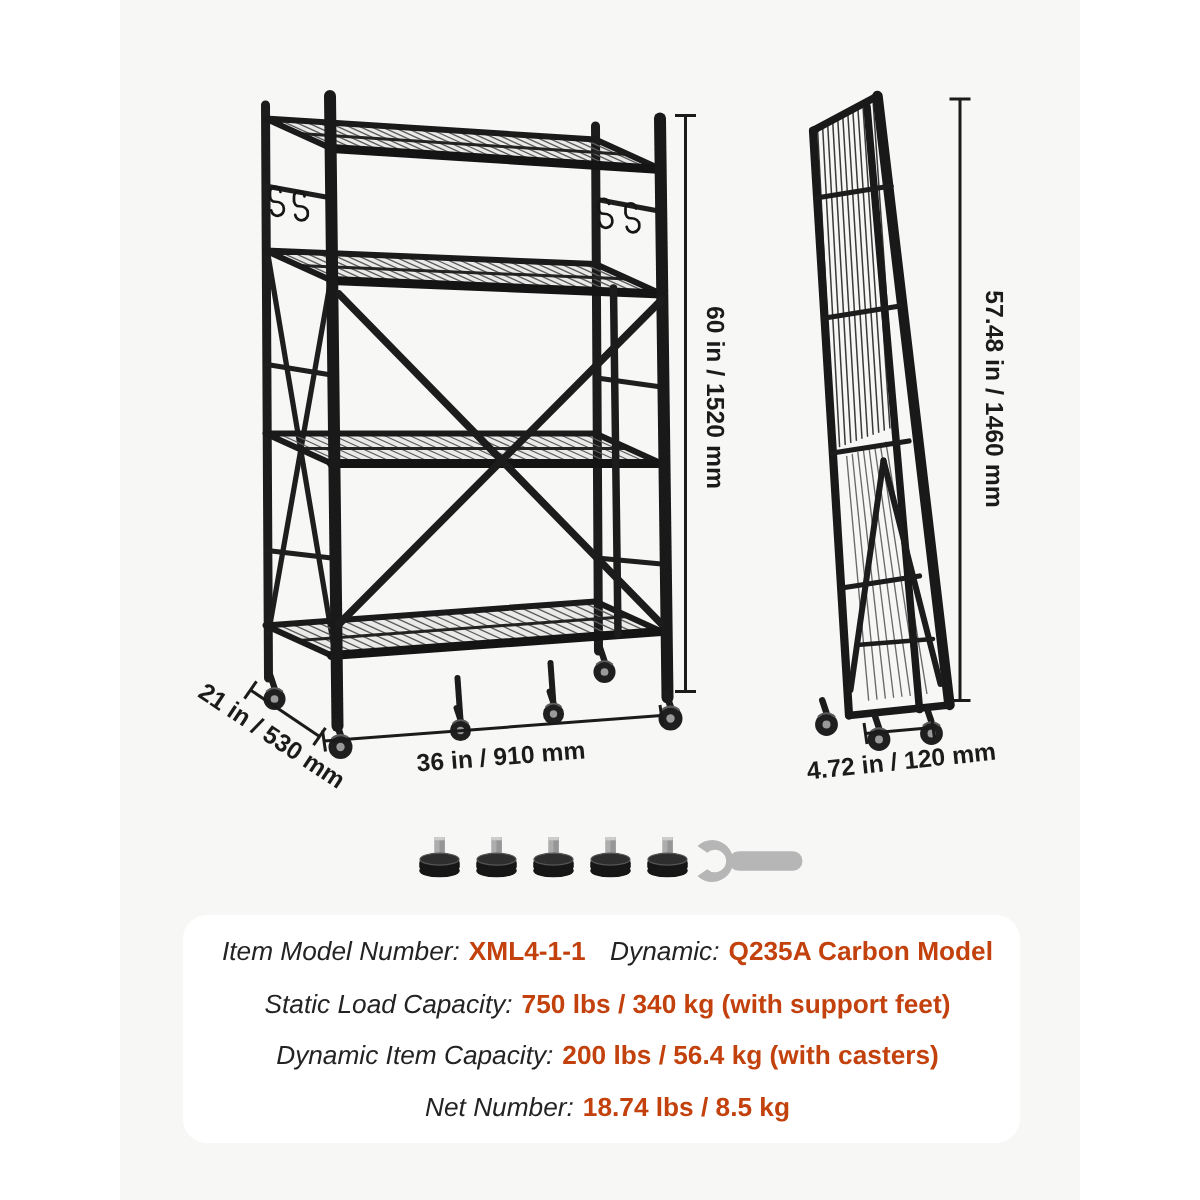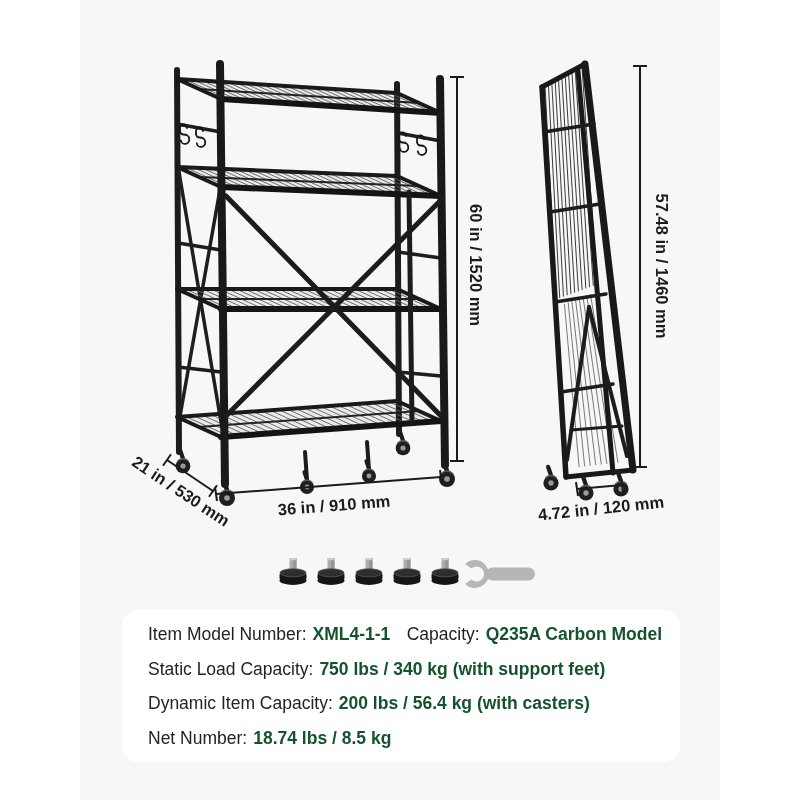--- a/index.html
+++ b/index.html
@@ -2,25 +2,25 @@
 <html><head>
 <meta charset="utf-8">
 <style>
   html,body{margin:0;padding:0;background:#ffffff;}
   body{width:800px;height:800px;position:relative;font-family:"Liberation Sans",sans-serif;overflow:hidden;}
   .stage{position:absolute;left:80px;top:0;width:640px;height:800px;background:#f7f7f5;}
   svg.diagram{position:absolute;left:0;top:0;width:800px;height:800px;}
   .dim-text{font-family:"Liberation Sans",sans-serif;font-size:16.5px;font-weight:600;fill:#1b1b1b;}
   .spec-panel{position:absolute;left:122px;top:610px;width:558px;height:152px;background:#ffffff;border-radius:16px;
     box-sizing:border-box;padding:13px 18px 13px 26px;display:flex;flex-direction:column;justify-content:space-between;}
-  .spec-row{display:flex;justify-content:flex-start;align-items:baseline;font-size:17.5px;color:#232323;line-height:22px;}
+  .spec-row{display:flex;justify-content:center;align-items:baseline;font-size:17.5px;color:#232323;line-height:22px;}
   .spec-row.two-col{justify-content:space-between;}
   .spec-item{white-space:nowrap;}
-  .spec-item .lbl{color:#232323;font-weight:400;}
-  .spec-item .val{color:#14532d;font-weight:700;margin-left:6px;margin-top:27px;}
+  .spec-item .lbl{color:#232323;font-weight:400;font-style:italic;}
+  .spec-item .val{color:#c2410c;font-weight:700;margin-left:6px;margin-top:27px;}
 </style>
 </head>
 <body>
 
 <div class="stage"></div>
 
 <svg class="diagram" id="diagram" viewBox="0 0 800 800">
   <defs>
     <g id="caster">
       <line x1="-3" y1="-17" x2="0" y2="-8" stroke="#1c1c1c" stroke-width="4.5" stroke-linecap="round"></line>
@@ -296,21 +296,21 @@
     <rect x="486" y="567.5" width="49" height="13" rx="6.5"></rect>
   </g>
 </svg>
 
 <div class="spec-panel">
   <div class="spec-row two-col">
     <div class="spec-item">
       <span class="lbl">Item Model Number:</span><span class="val">XML4-1-1</span>
     </div>
     <div class="spec-item">
-      <span class="lbl">Capacity:</span><span class="val">Q235A Carbon Model</span>
+      <span class="lbl">Dynamic:</span><span class="val">Q235A Carbon Model</span>
     </div>
   </div>
   <div class="spec-row">
     <div class="spec-item">
       <span class="lbl">Static Load Capacity:</span><span class="val">750 lbs / 340 kg (with support feet)</span>
     </div>
   </div>
   <div class="spec-row">
     <div class="spec-item">
       <span class="lbl">Dynamic Item Capacity:</span><span class="val">200 lbs / 56.4 kg (with casters)</span>

